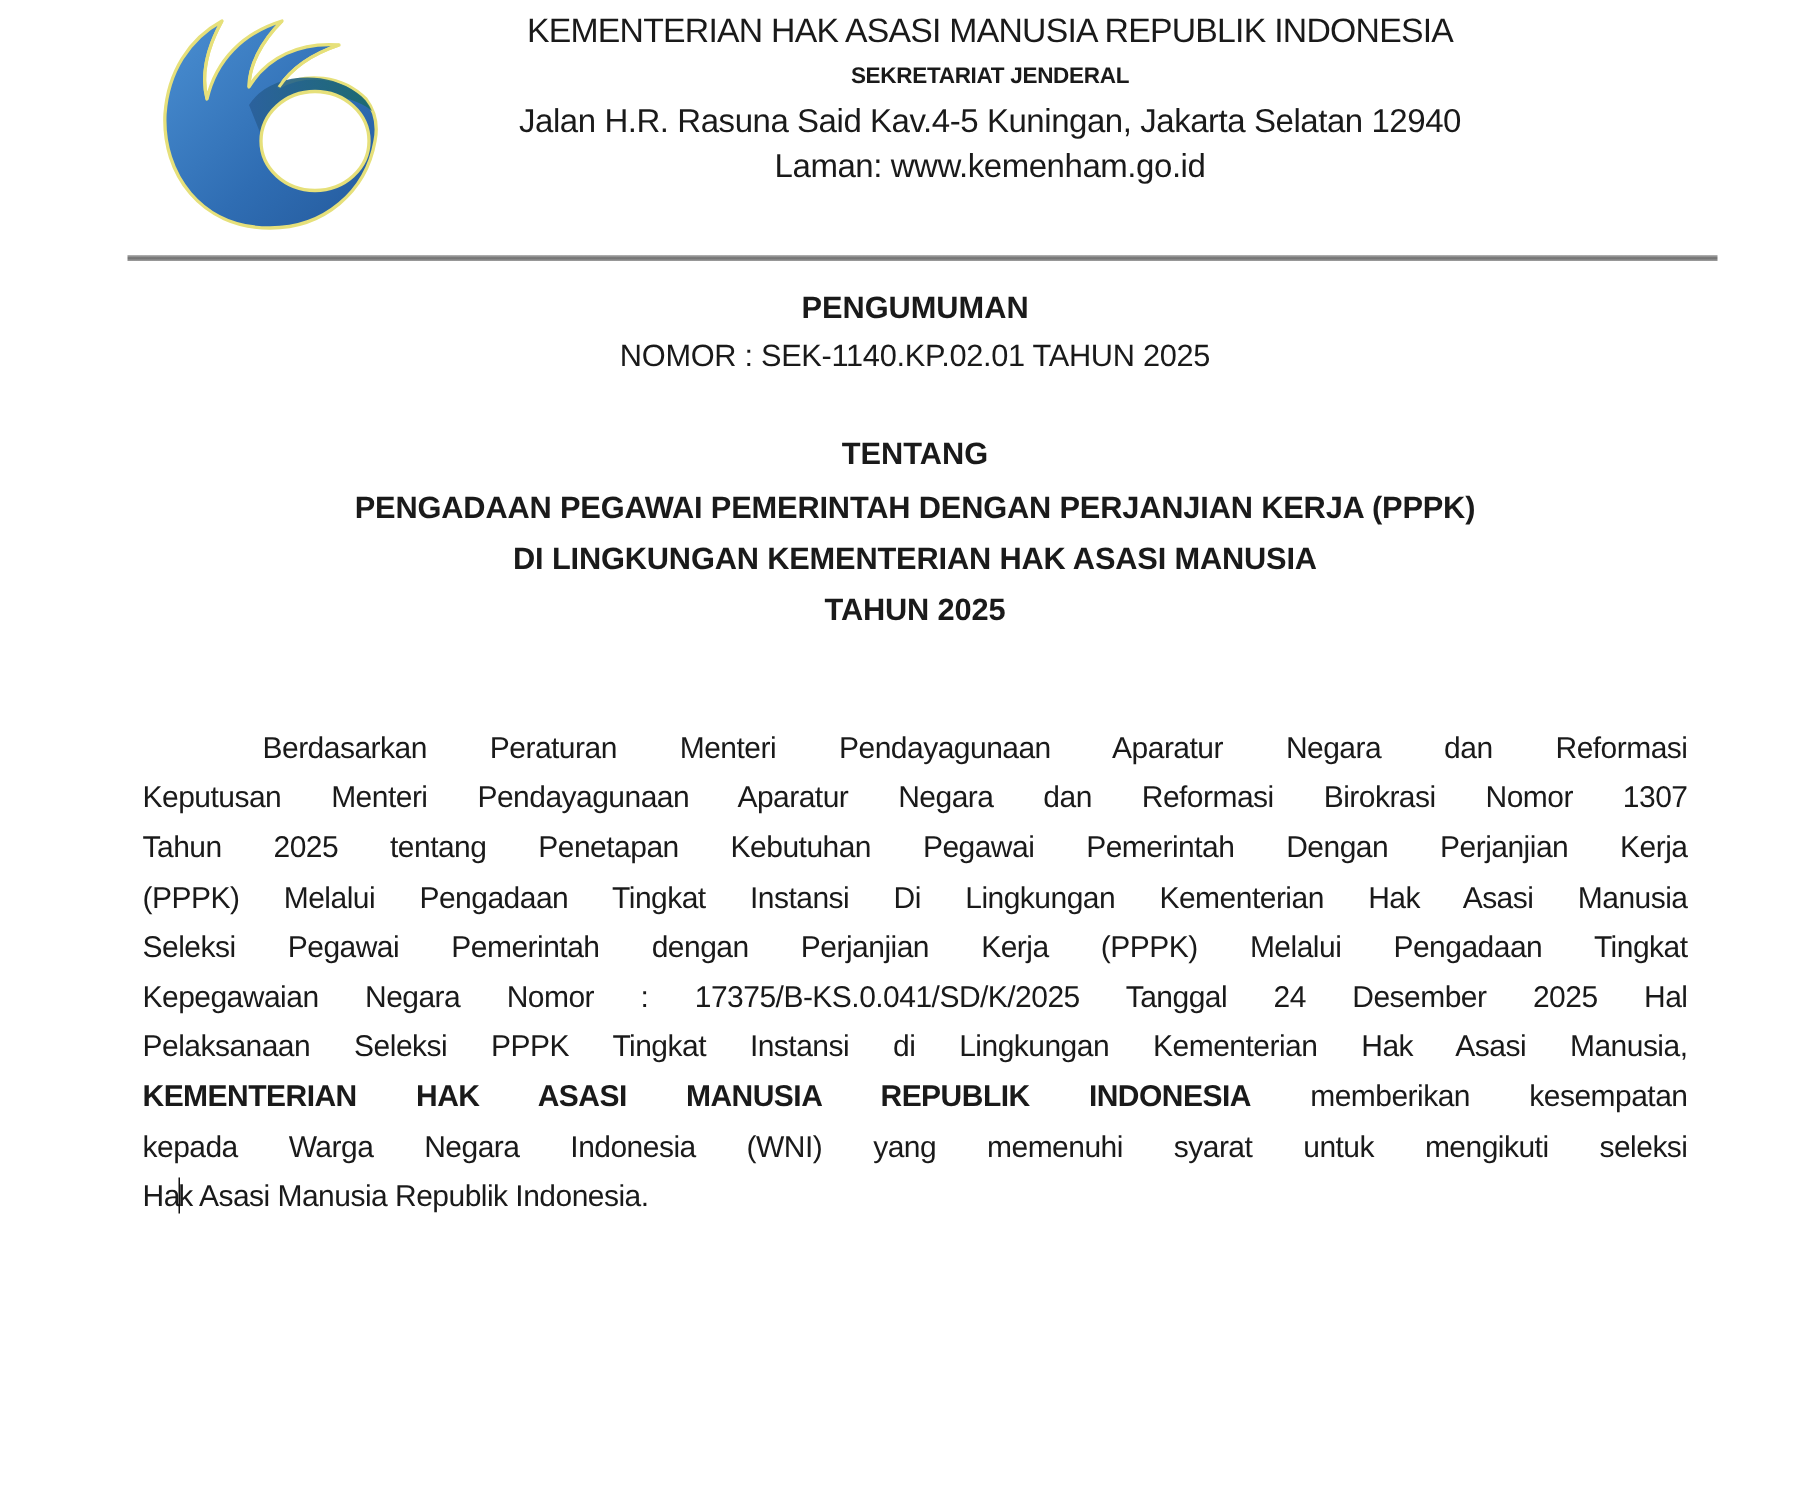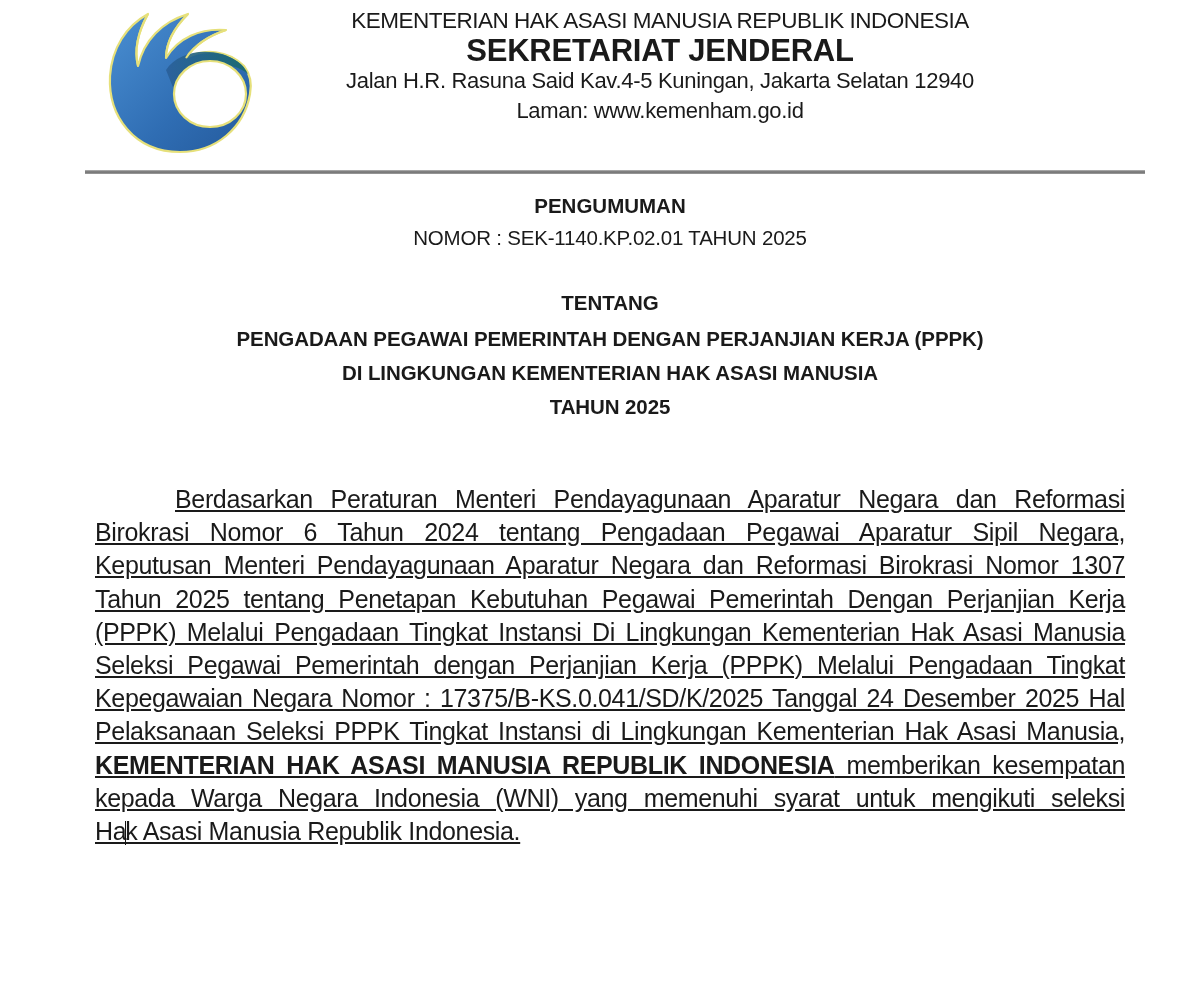--- a/index.html
+++ b/index.html
@@ -40,21 +40,21 @@
       line-height: 30px;
       letter-spacing: -0.3px;
       white-space: nowrap;
     }
     .lh-org {
       font-size: 22.5px;
       letter-spacing: -0.5px;
     }
     .lh-dept {
       font-weight: bold;
-      font-size: 31px;
+      font-size: 15px;
       letter-spacing: -0.2px;
     }
     .divider {
       position: absolute;
       left: 85px;
       top: 170px;
       width: 1060px;
       height: 4px;
       background: linear-gradient(#b8b8b8, #6e6e6e 50%, #a0a0a0);
     }
@@ -90,27 +90,26 @@
       line-height: 34px;
       letter-spacing: -0.1px;
     }
     .t-subject div { white-space: nowrap; }
     
     .body-text {
       position: absolute;
       left: 95px;
       top: 483px;
       width: 1030px;
-      font-size: 25px;
+      font-size: 20px;
       line-height: 33.2px;
       text-align: justify;
       text-align-last: left;
       letter-spacing: -0.35px;
       word-spacing: 0px;
-      text-decoration: underline;
     }
     .body-line {
       display: block;
       text-align: justify;
       text-align-last: justify;
       white-space: nowrap;
       height: 33.2px;
     }
     .body-line.first { padding-left: 80px; }
     .body-line.last { text-align-last: left; }
@@ -166,21 +165,20 @@
   <div class="title-block t-number">NOMOR : SEK-1140.KP.02.01 TAHUN 2025</div>
   <div class="title-block t-about">TENTANG</div>
   <div class="title-block t-subject">
     <div>PENGADAAN PEGAWAI PEMERINTAH DENGAN PERJANJIAN KERJA (PPPK)</div>
     <div>DI LINGKUNGAN KEMENTERIAN HAK ASASI MANUSIA</div>
     <div>TAHUN 2025</div>
   </div>
 
   <div class="body-text">
     <span class="body-line first">Berdasarkan Peraturan Menteri Pendayagunaan Aparatur Negara dan Reformasi</span>
-    <span class="body-line">Birokrasi Nomor 6 Tahun 2024 tentang Pengadaan Pegawai Aparatur Sipil Negara,</span>
     <span class="body-line">Keputusan Menteri Pendayagunaan Aparatur Negara dan Reformasi Birokrasi Nomor 1307</span>
     <span class="body-line">Tahun 2025 tentang Penetapan Kebutuhan Pegawai Pemerintah Dengan Perjanjian Kerja</span>
     <span class="body-line">(PPPK) Melalui Pengadaan Tingkat Instansi Di Lingkungan Kementerian Hak Asasi Manusia</span>
     <span class="body-line">Seleksi Pegawai Pemerintah dengan Perjanjian Kerja (PPPK) Melalui Pengadaan Tingkat</span>
     <span class="body-line">Kepegawaian Negara Nomor : 17375/B-KS.0.041/SD/K/2025 Tanggal 24 Desember 2025 Hal</span>
     <span class="body-line">Pelaksanaan Seleksi PPPK Tingkat Instansi di Lingkungan Kementerian Hak Asasi Manusia,</span>
     <span class="body-line"><span class="bold">KEMENTERIAN HAK ASASI MANUSIA REPUBLIK INDONESIA</span><span> memberikan kesempatan</span></span>
     <span class="body-line">kepada Warga Negara Indonesia (WNI) yang memenuhi syarat untuk mengikuti seleksi</span>
     <span class="body-line last"><span>Ha</span><span class="cursor"></span><span>k Asasi Manusia Republik Indonesia.</span></span>
   </div>

